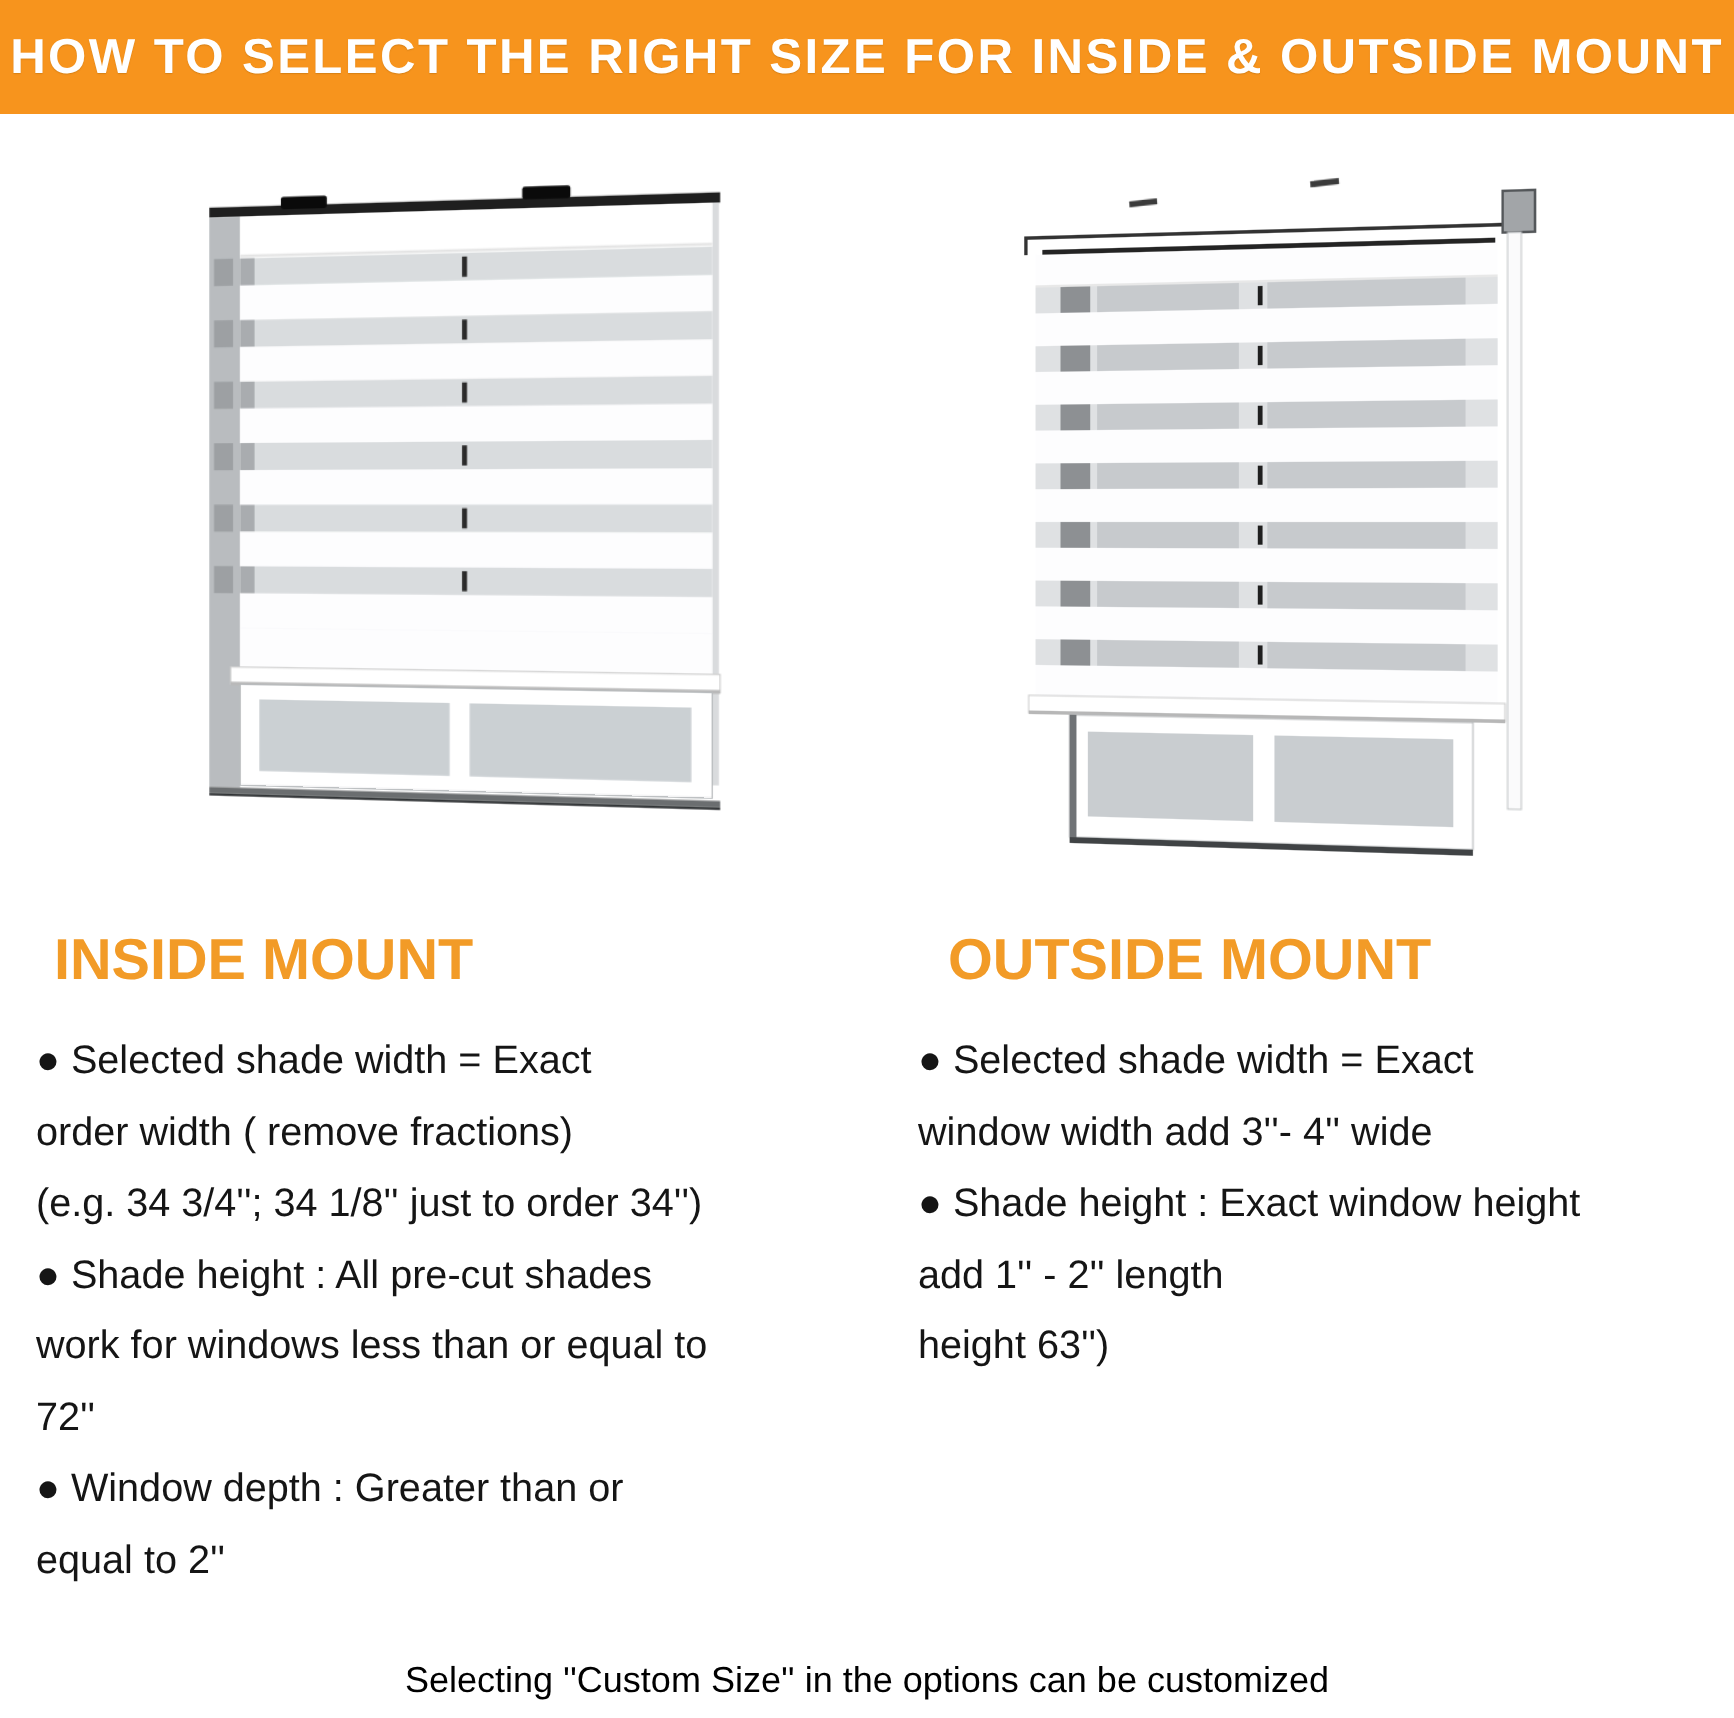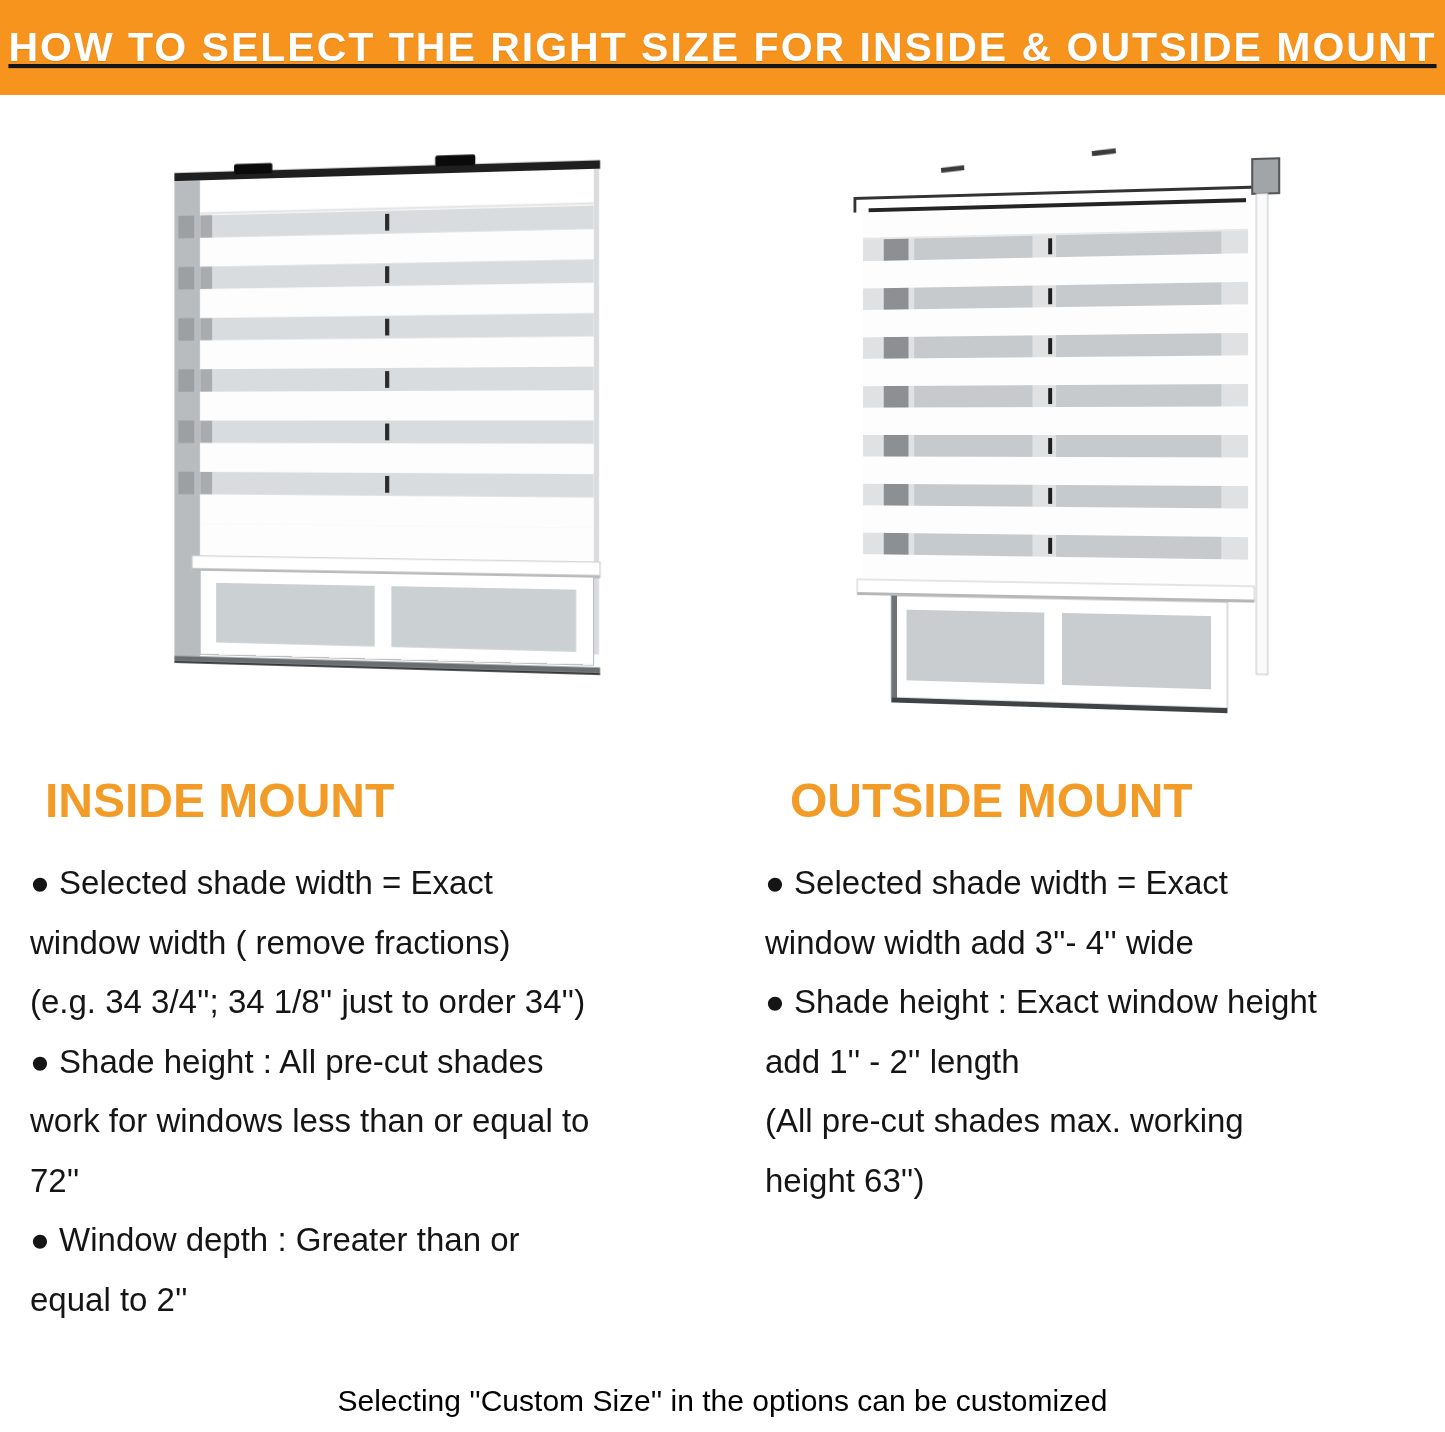--- a/index.html
+++ b/index.html
@@ -4,21 +4,21 @@
 <style>
   html,body{margin:0;padding:0;}
   body{
     width:1445px;height:1432px;background:#ffffff;
     font-family:"Liberation Sans", sans-serif;
     position:relative;overflow:hidden;color:#151515;
   }
   
   .banner{
     height:95px;background:#F7941D;
-    display:flex;align-items:center;justify-content:center;text-decoration:underline;
+    display:flex;align-items:center;justify-content:center;
   }
   .banner h1{
     margin:0;color:#ffffff;font-size:41px;font-weight:bold;
     letter-spacing:2px;white-space:nowrap;
     text-shadow:0 1px 1px rgba(120,70,0,.25);
   }
   
   .figures-row{position:relative;height:660px;}
   .fig{position:absolute;}
   .fig-3d{transform:perspective(1200px) rotateY(-8deg);}
@@ -196,36 +196,35 @@
     </svg>
   </div>
 </div>
 
 <div class="content-grid">
 
   <div class="col col-inside">
     <h2>INSIDE MOUNT</h2>
     <div class="lines">
       <div>● Selected shade width = Exact</div>
-      <div>window width ( remove fractions)</div>
+      <div>order width ( remove fractions)</div>
       <div>(e.g. 34 3/4''; 34 1/8'' just to order 34'')</div>
       <div>● Shade height : All pre-cut shades</div>
       <div>work for windows less than or equal to</div>
       <div>72''</div>
       <div>● Window depth : Greater than or</div>
       <div>equal to 2''</div>
     </div>
   </div>
 
   <div class="col col-outside">
     <h2>OUTSIDE MOUNT</h2>
     <div class="lines">
       <div>● Selected shade width = Exact</div>
       <div>window width add 3''- 4'' wide</div>
       <div>● Shade height : Exact window height</div>
       <div>add 1'' - 2'' length</div>
-      <div>(All pre-cut shades max. working</div>
       <div>height 63'')</div>
     </div>
   </div>
 </div>
 
 <div class="footer">Selecting ''Custom Size'' in the options can be customized</div>
 
 </body></html>

